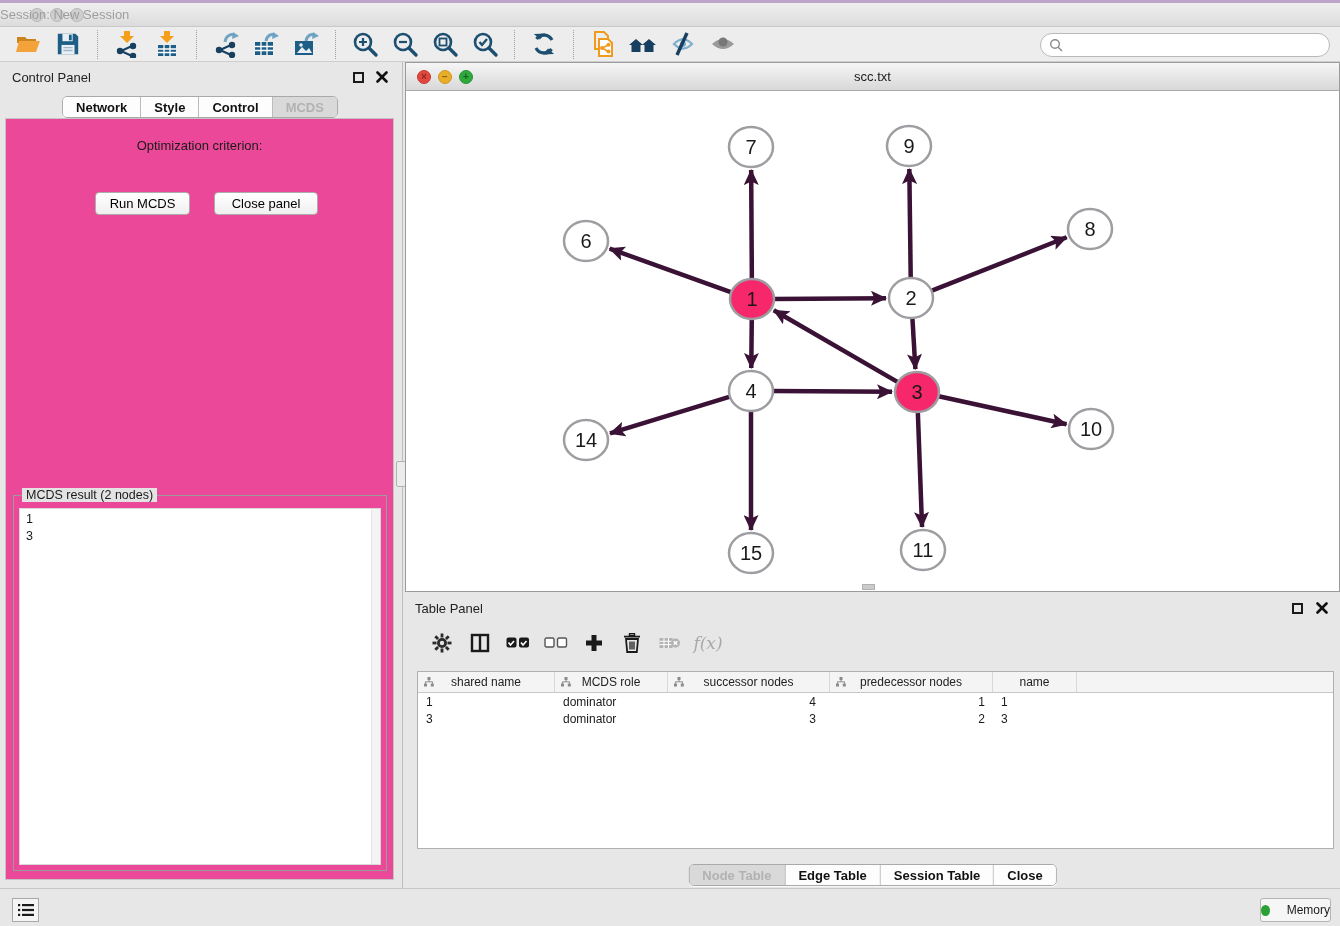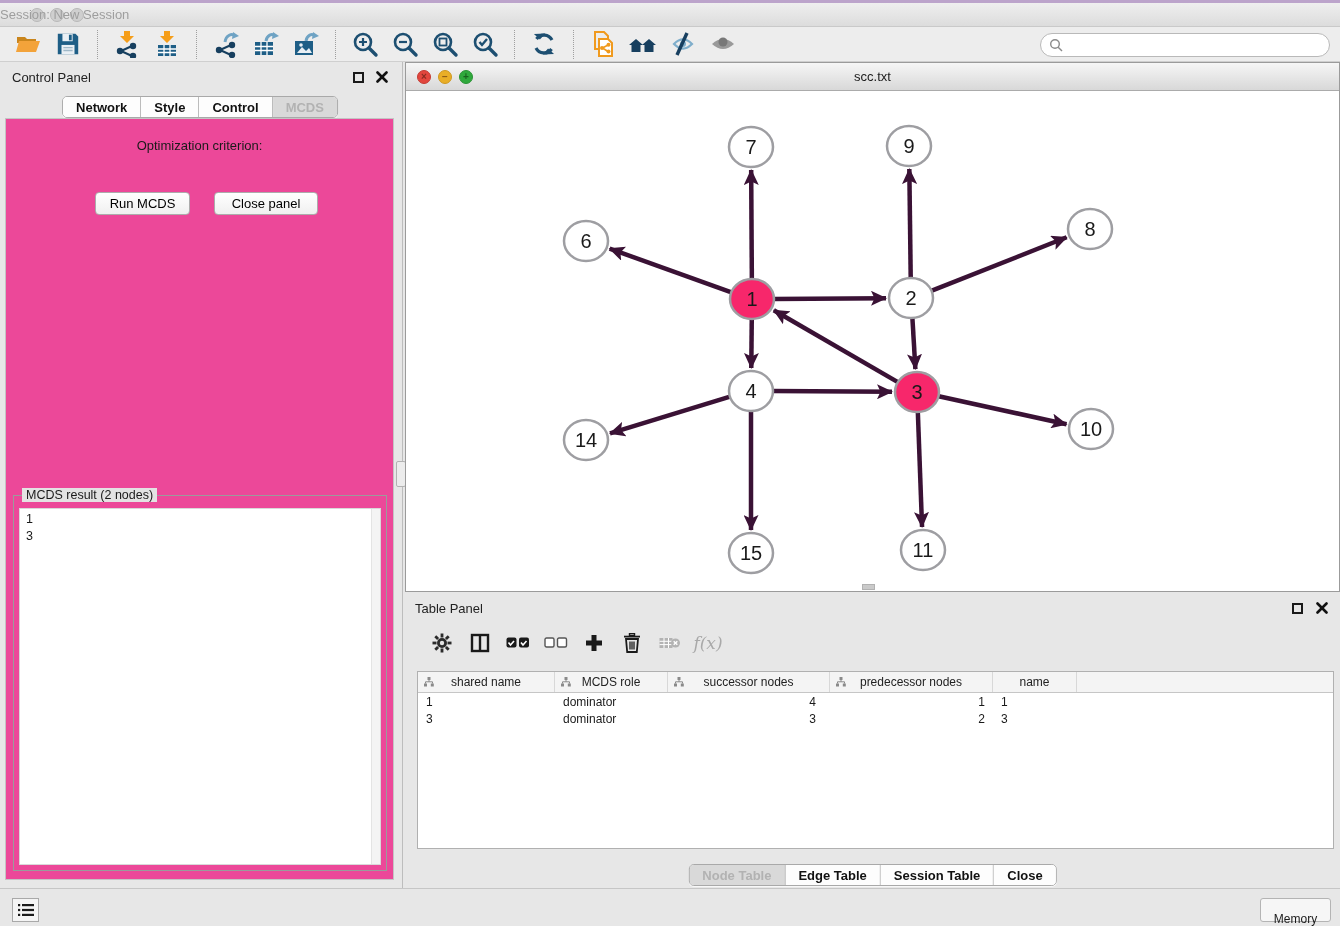--- a/index.html
+++ b/index.html
@@ -118,21 +118,21 @@
   .tp-tabs { position:absolute; top:269px; left:50%; transform:translateX(-50%); }
 
   
   .statusbar { left:0; top:888px; width:1340px; height:38px; background:#E7E7E7;
     border-top:1px solid #C6C6C6; }
   .list-btn { position:absolute; left:12px; top:9px; width:27px; height:24px;
     background:#F4F4F4; border:1px solid #A9A9A9;
     display:flex; align-items:center; justify-content:center; }
   .memory-btn { position:absolute; right:9px; top:9px; width:71px; height:24px;
     background:#F6F6F6; border:1px solid #B4B4B4; border-radius:3px;
-    display:flex; align-items:center; justify-content:center; gap:17px; font-size:12px;flex-direction:column; }
+    display:flex; align-items:center; justify-content:center; gap:17px; font-size:12px; }
   .mem-dot { width:11px; height:11px; border-radius:50%; background:#2BA135; }
   .close-x { stroke:#111; stroke-width:2.6; stroke-linecap:round; }
 </style>
 </head>
 <body>
 
 <div id="app">
 
   <div class="abs purple-strip"></div>
   <div class="abs titlebar">

